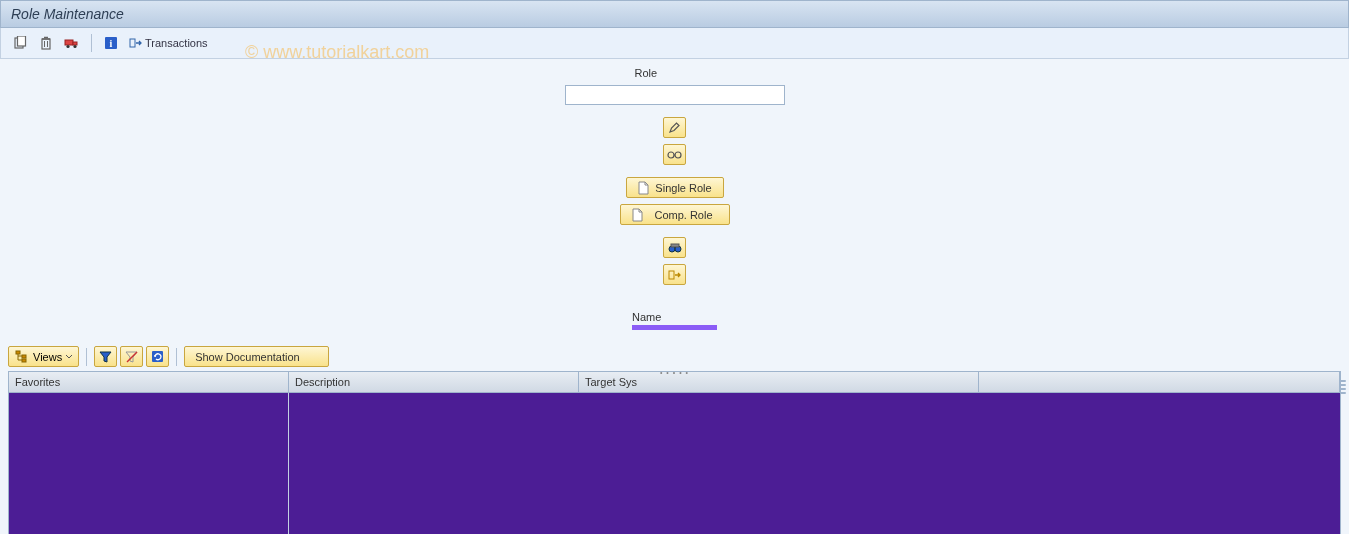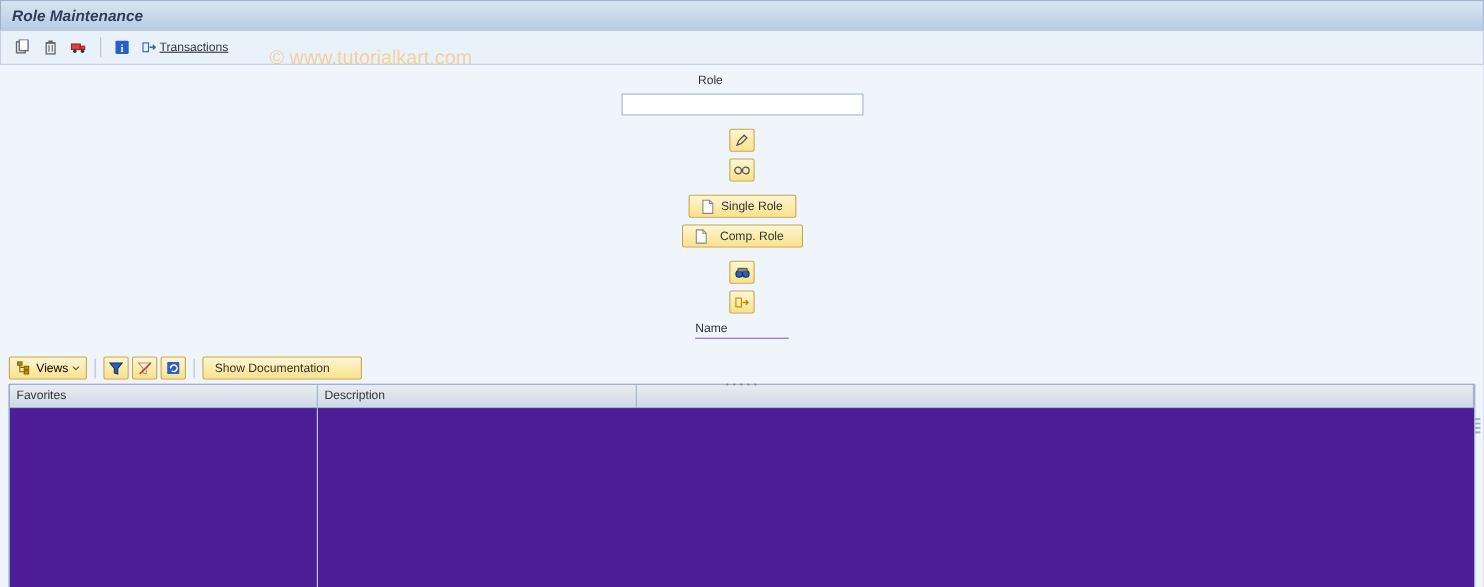--- a/index.html
+++ b/index.html
@@ -1,29 +1,29 @@
 <!DOCTYPE html>
 <html><head>
   <meta charset="utf-8">
   <style>
     * { margin:0; padding:0; box-sizing:border-box; }
     body { font-family: Arial, sans-serif; font-size:11px; background:#f0f5fb; width:1349px; height:534px; overflow:hidden; color:#333; }
-    .titlebar { background:linear-gradient(#d8e4f2,#b9cce2); border:1px solid #9fb4cc; padding:5px 10px; font-style:italic; font-weight:bold; font-size:14px; color:#2e3f55; }
+    .titlebar { background:linear-gradient(#d8e4f2,#b9cce2); border:1px solid #9fb4cc; padding:5px 10px; font-style:italic; font-weight:normal; font-size:14px; color:#2e3f55; }
     .apptoolbar { background:#e9f1fb; border:1px solid #c3d1e2; border-top:none; padding:4px 8px; display:flex; align-items:center; gap:4px; }
     .icon-btn { width:22px; height:22px; display:inline-flex; align-items:center; justify-content:center; cursor:pointer; border:1px solid transparent; border-radius:2px; }
     .vsep { width:1px; height:18px; background:#b0c0d4; margin:0 4px; }
-    .tbtext { font-size:11px; color:#334; margin-left:2px;text-decoration:underline; }
+    .tbtext { font-size:11px; color:#334; margin-left:2px; }
     .formarea { padding:8px 12px 4px; }
     .row { display:flex; align-items:center; margin-bottom:6px; gap:6px;flex-direction:column; }
     .fldlabel { width:80px; font-size:11px; color:#333; }
     .fldinput { width:220px; height:20px; border:1px solid #9fb4cc; background:#fff; padding:2px 4px; font-size:11px; }
     .sap-btn { height:21px; background:linear-gradient(#fef6d4,#f9e28b); border:1px solid #c9a63f; border-radius:2px; padding:0 10px; display:inline-flex; align-items:center; gap:6px; font-size:11px; cursor:pointer; color:#333; }
     .sap-btn-sm { width:23px; padding:0; justify-content:center; }
     .sap-btn svg { flex-shrink:0; }
-    .namearea { border-bottom:1px solid #8b5cf6; padding-bottom:2px; margin-top:2px; width:85px; }
+    .namearea { border-bottom:5px solid #8b5cf6; padding-bottom:2px; margin-top:20px; width:85px; }
     .gridtoolbar { padding:6px 8px 4px; display:flex; align-items:center; gap:3px; }
     .views-btn { height:21px; background:linear-gradient(#fef6d4,#f9e28b); border:1px solid #c9a63f; border-radius:2px; padding:0 6px; display:inline-flex; align-items:center; gap:4px; font-size:11px; cursor:pointer; }
     .grid { border:1px solid #9fb4cc; margin:0 8px; background:#4c1d95; height:355px; position:relative; }
     .grid-head { display:flex; background:linear-gradient(#e8edf3,#d0d9e4); border-bottom:1px solid #9fb4cc; }
     .gcell { border-right:1px solid #9fb4cc; padding:4px 6px; font-size:11px; color:#333; }
     .gc1 { width:280px; }
     .gc2 { width:290px; }
     .gc3 { width:400px; }
     .gc4 { flex:1; }
     .grid-body { display:flex; height:calc(100% - 24px); }
@@ -169,20 +169,21 @@
   <button class="sap-btn" style="width:145px;justify-content:flex-start;">
     <span>Show Documentation</span>
   </button>
 </div>
 
 <div class="grid">
   <span class="grip">• • • • •</span>
   <div class="grid-head">
     <div class="gcell gc1">Favorites</div>
     <div class="gcell gc2">Description</div>
+    <div class="gcell gc3">Target Sys</div>
     <div class="gcell gc4"></div>
   </div>
   <div class="grid-body">
     <div class="gb1"></div>
     <div class="gb2"></div>
   </div>
 </div>
 
 <div class="watermark">© www.tutorialkart.com</div>
 

